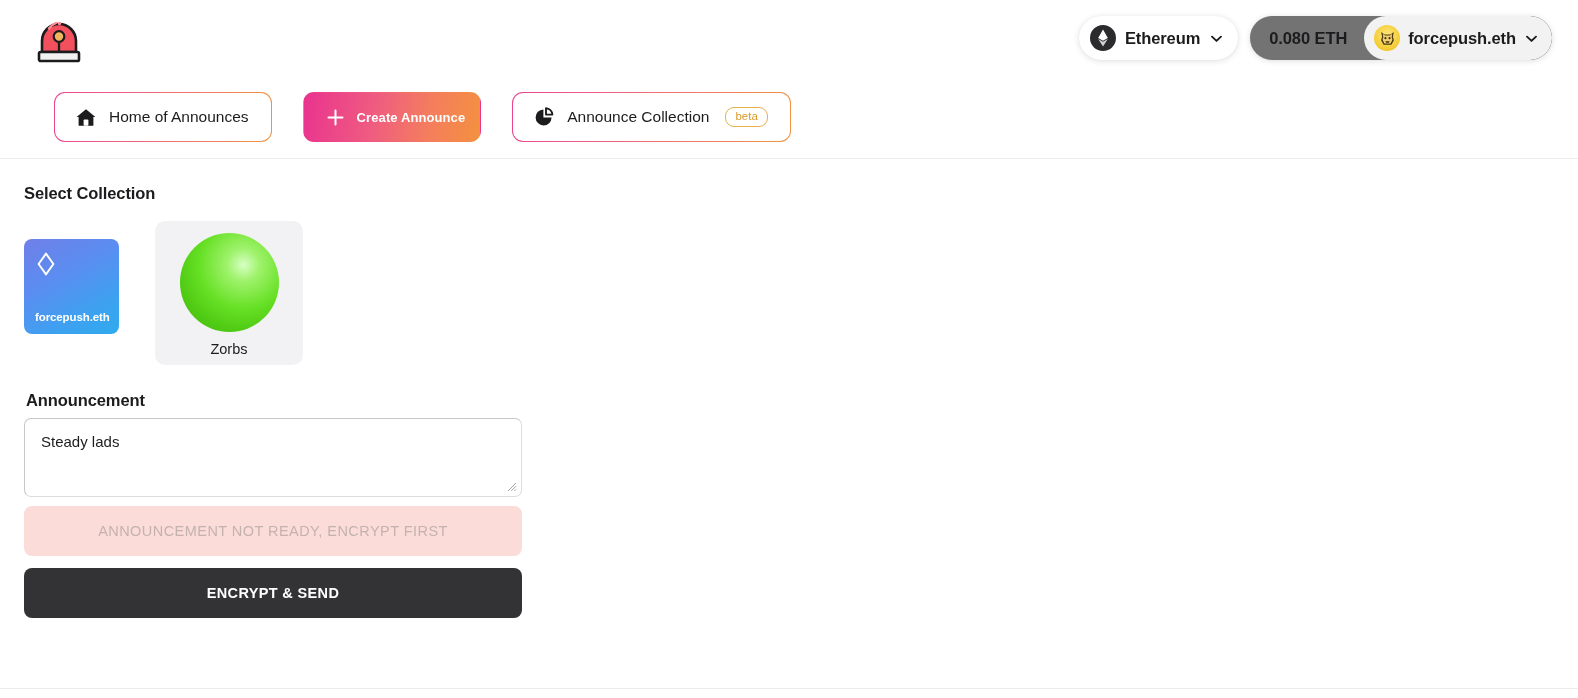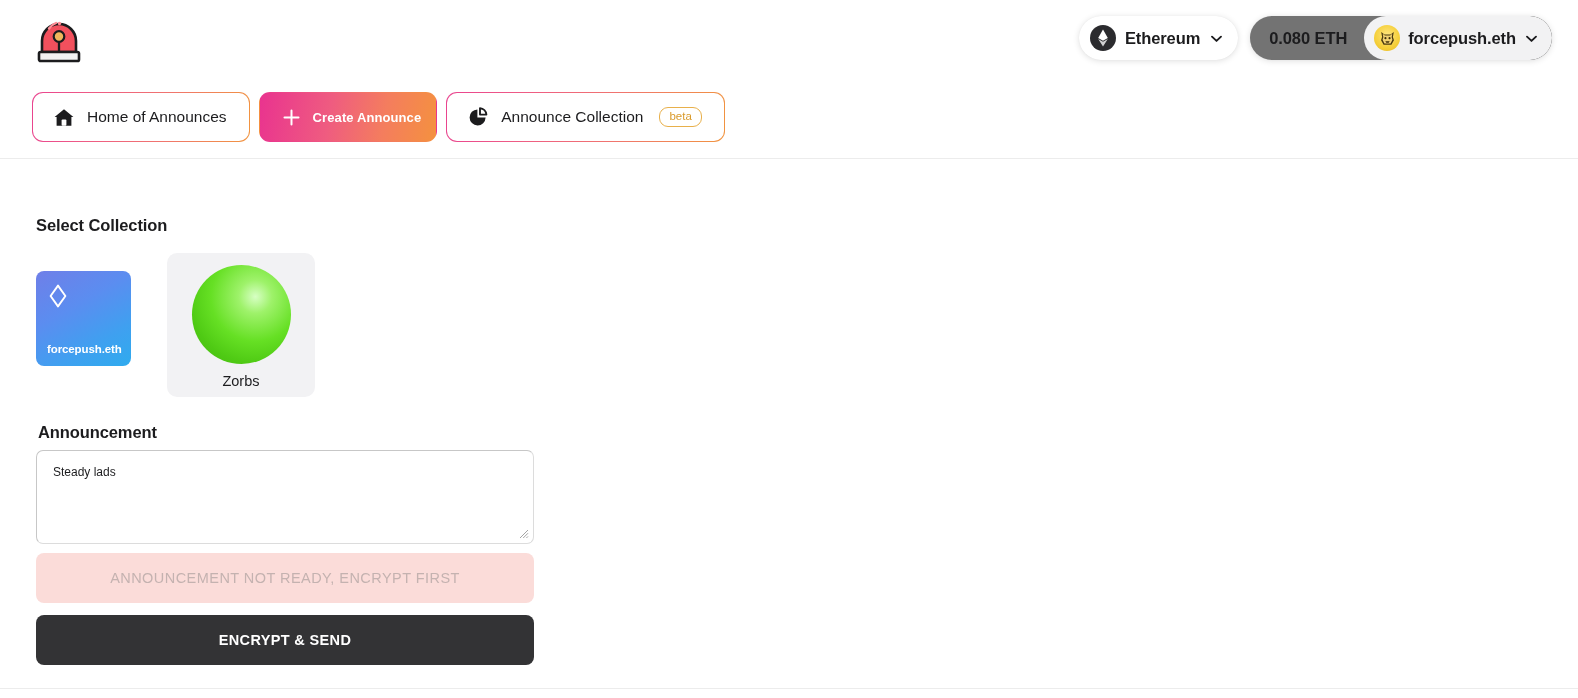--- a/index.html
+++ b/index.html
@@ -79,20 +79,21 @@
   .tab {
     height: 50px;
     border-radius: 11px;
     display: flex; align-items: center; gap: 12px;
     padding: 0 22px 0 20px;
     font-size: 15.5px;
     font-weight: normal;
     position: relative;
     background: #ffffff;
     cursor: pointer;
+    margin-left: 22px;
   }
   
   .tab.outline {
     background:
       linear-gradient(#fff, #fff) padding-box,
       linear-gradient(100deg, #e9438f 0%, #ee5a86 25%, #f0746f 60%, #f1943f 100%) border-box;
     border: 1.6px solid transparent;
   }
   .tab.filled {
     background: linear-gradient(100deg, #e9338f 0%, #ef5c80 40%, #f47d5e 70%, #f4913f 100%);
@@ -110,21 +111,21 @@
     color: #d99a2b;
     border-radius: 9px;
     font-size: 11.5px;
     padding: 2px 9px 3px;
     margin-left: 4px;
     line-height: 1.1;
     font-family: "Liberation Sans", sans-serif;
   }
 
   
-  .main { padding: 26px 0 0 36px; margin-top: 32px; }
+  .main { padding: 26px 0 0 24px; }
 
   .section-title {
     font-size: 16.5px;
     font-weight: bold;
     letter-spacing: -0.1px;
     margin: 0 0 18px 0;
     color: #1c1c1e;
   }
 
   .collections { display: flex; align-items: flex-start; gap: 36px; margin-bottom: 26px; }
@@ -163,28 +164,28 @@
 
   
   .announce-title {
     font-size: 16.5px; font-weight: bold; letter-spacing: -0.1px;
     margin: 14px 0 8px 2px;
   }
 
   .ta-wrap { width: 498px; position: relative; }
   textarea.announce {
     width: 498px;
-    height: 94px;
+    height: 79px;
     border: 1px solid #dcdcdc;
     border-top-color: #c7c7c7;
     border-left-color: #c7c7c7;
     border-radius: 7px;
     padding: 14px 14px 14px 16px;
     font-family: "Liberation Sans", sans-serif;
-    font-size: 12px;
+    font-size: 15px;
     color: #1c1c1e;
     resize: none;
     outline: none;
     display: block;
     background: #fff;
   }
   .resize-handle {
     position: absolute; right: 5px; bottom: 5px;
     width: 11px; height: 11px; pointer-events: none;
   }

